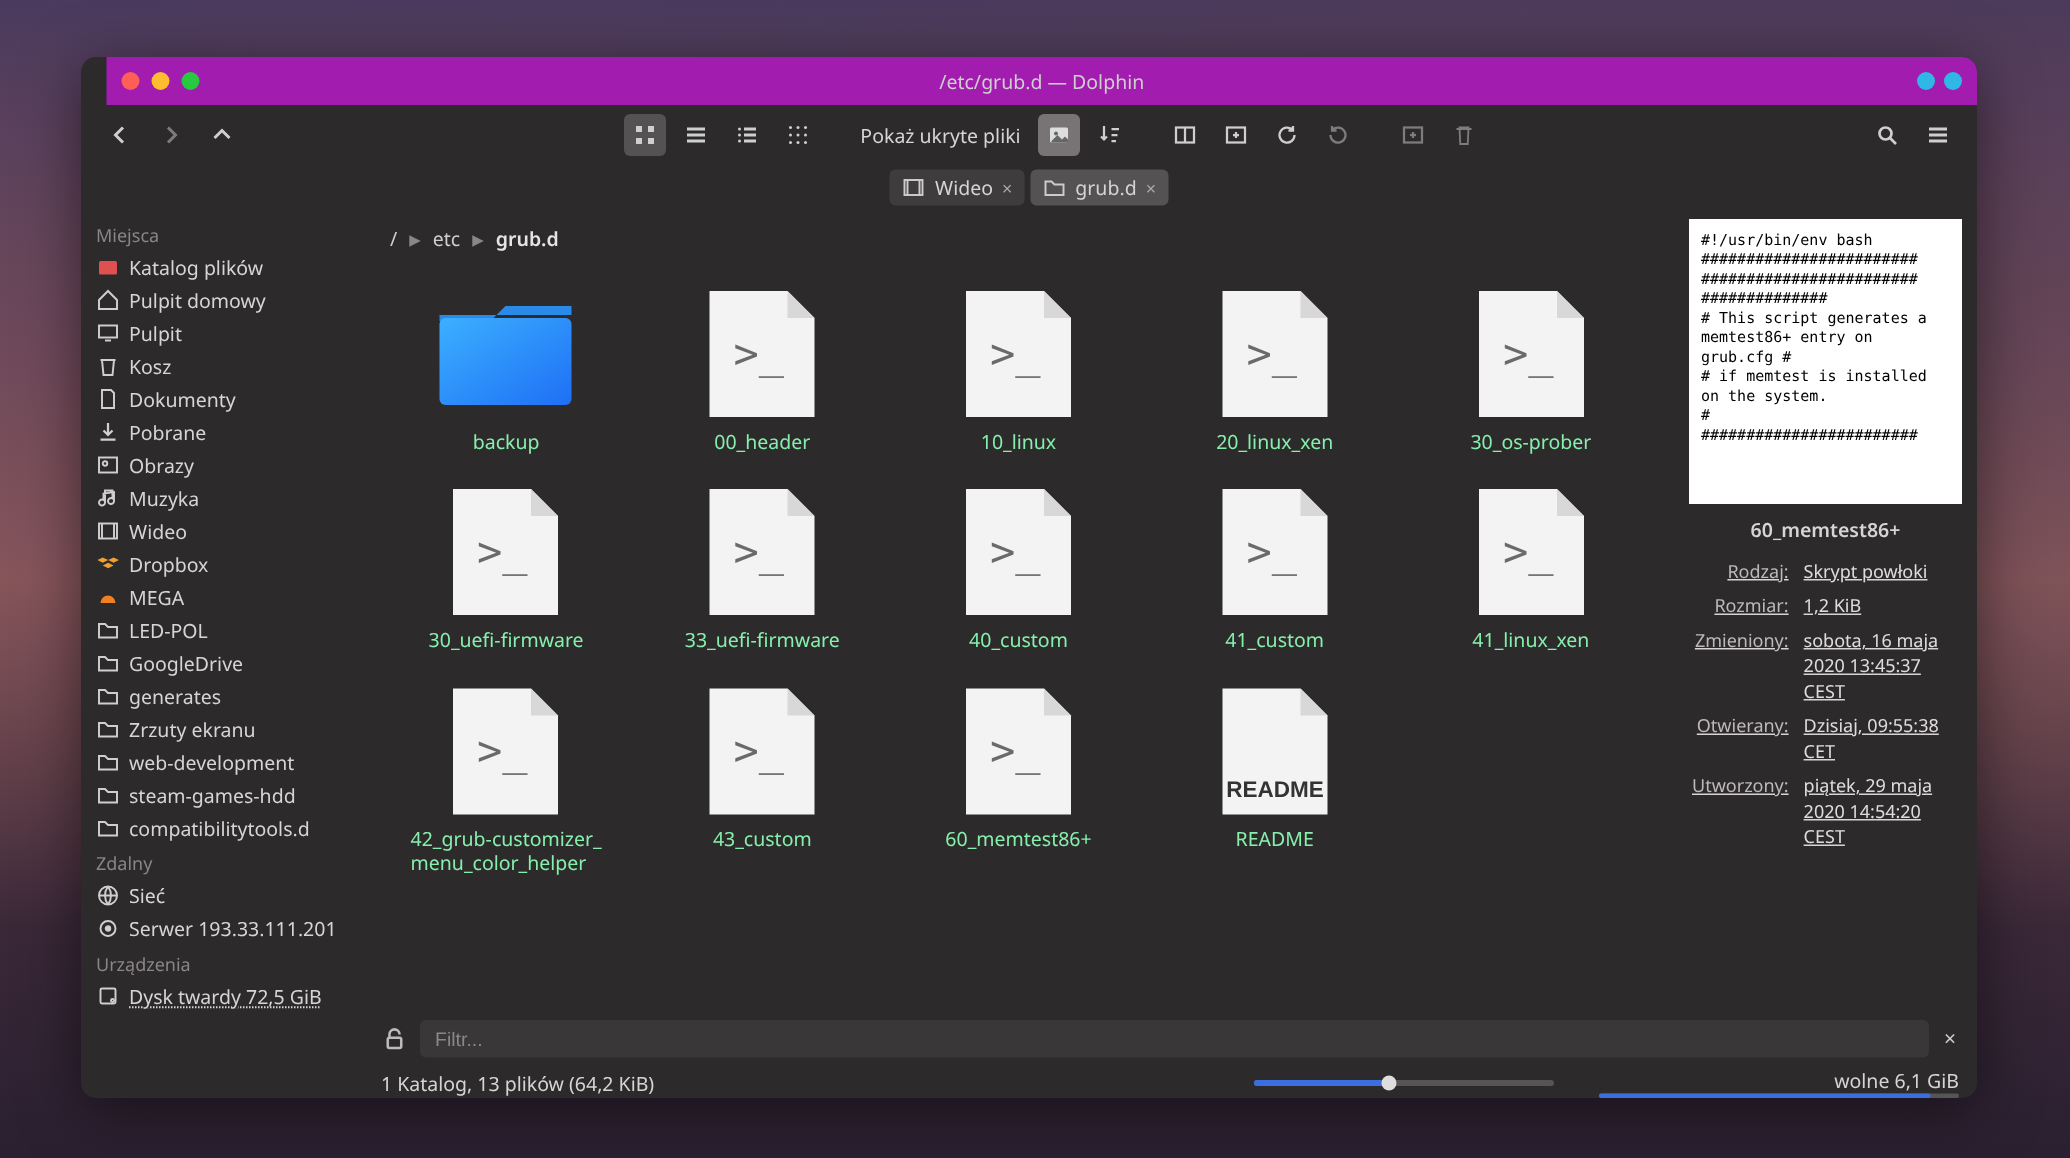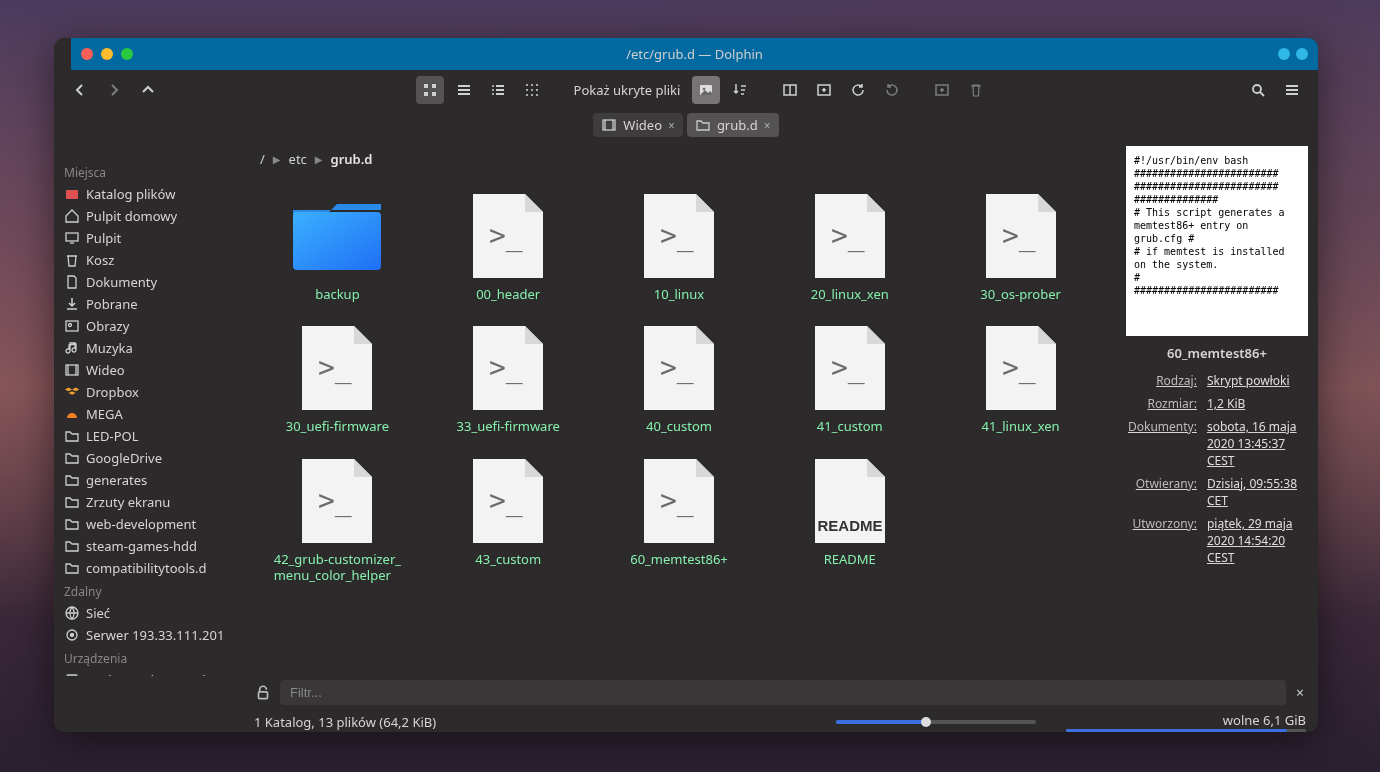--- a/index.html
+++ b/index.html
@@ -29,21 +29,21 @@
   overflow: hidden;
   box-shadow: 0 8px 40px rgba(0,0,0,0.5);
   color: #d8d4d4;
 }
 .titlebar {
   height: 32px;
   display: flex;
   align-items: center;
   padding: 0 10px;
   position: relative;
-  background: #0369a1;
+  background: #a21caf;
   margin-left: 17px;
 }
 .traffic-lights { display: flex; gap: 8px; }
 .tl { width: 12px; height: 12px; border-radius: 50%; }
 .tl.red { background: #ff5f57; }
 .tl.yellow { background: #febc2e; }
 .tl.green { background: #28c840; }
 .tl.blue { width: 12px; height: 12px; border-radius: 50%; background: #2fb8e6; }
 .window-title { position: absolute; left: 50%; transform: translateX(-50%); font-size: 13px; color: #cfcfcf; }
 .right-dots { position: absolute; right: 10px; display: flex; gap: 6px; }
@@ -86,21 +86,20 @@
 .tab .close { color: #aaa; font-size: 12px; }
 .body-row {
   display: flex;
   height: calc(100% - 102px - 56px);
 }
 .sidebar {
   width: 188px;
   padding: 4px 0;
   overflow-y: auto;
   font-size: 13px;
-  margin-top: 16px;
 }
 .sb-section { color: #8a8587; padding: 4px 10px 2px; font-size: 12px; }
 .sb-item {
   display: flex; align-items: center; gap: 6px;
   padding: 2px 10px;
   color: #d8d4d4;
   white-space: nowrap;
 }
 .sb-icon { width: 16px; height: 16px; display: inline-flex; align-items: center; justify-content: center; flex-shrink:0; }
 .sb-item .underline { text-decoration: underline dotted; text-underline-offset: 2px; }
@@ -720,21 +719,21 @@
             </tr>
           </tbody>
           <tbody>
             <tr>
               <td class="k">Rozmiar:</td>
          <td class="v">1,2 KiB</td>
             </tr>
           </tbody>
           <tbody>
             <tr>
-              <td class="k">Dokumenty:</td>
+              <td class="k">Zmieniony:</td>
          <td class="v">sobota, 16 maja 2020 13:45:37 CEST</td>
             </tr>
           </tbody>
           <tbody>
             <tr>
               <td class="k">Otwierany:</td>
          <td class="v">Dzisiaj, 09:55:38 CET</td>
             </tr>
           </tbody>
           <tbody>

